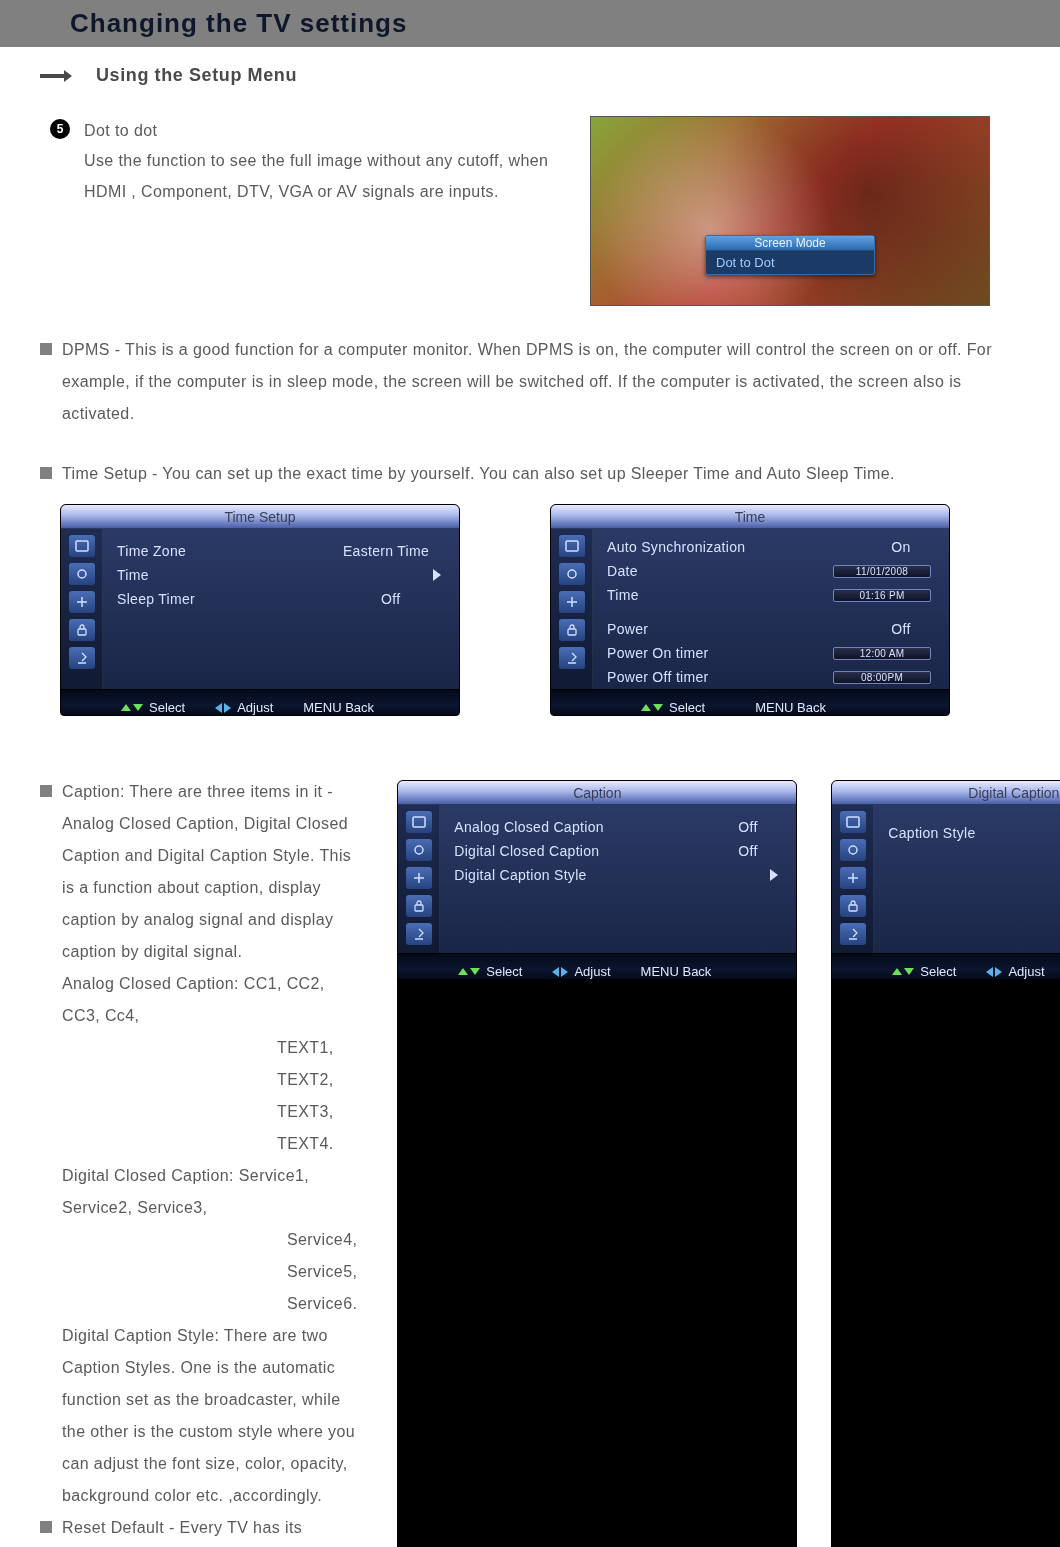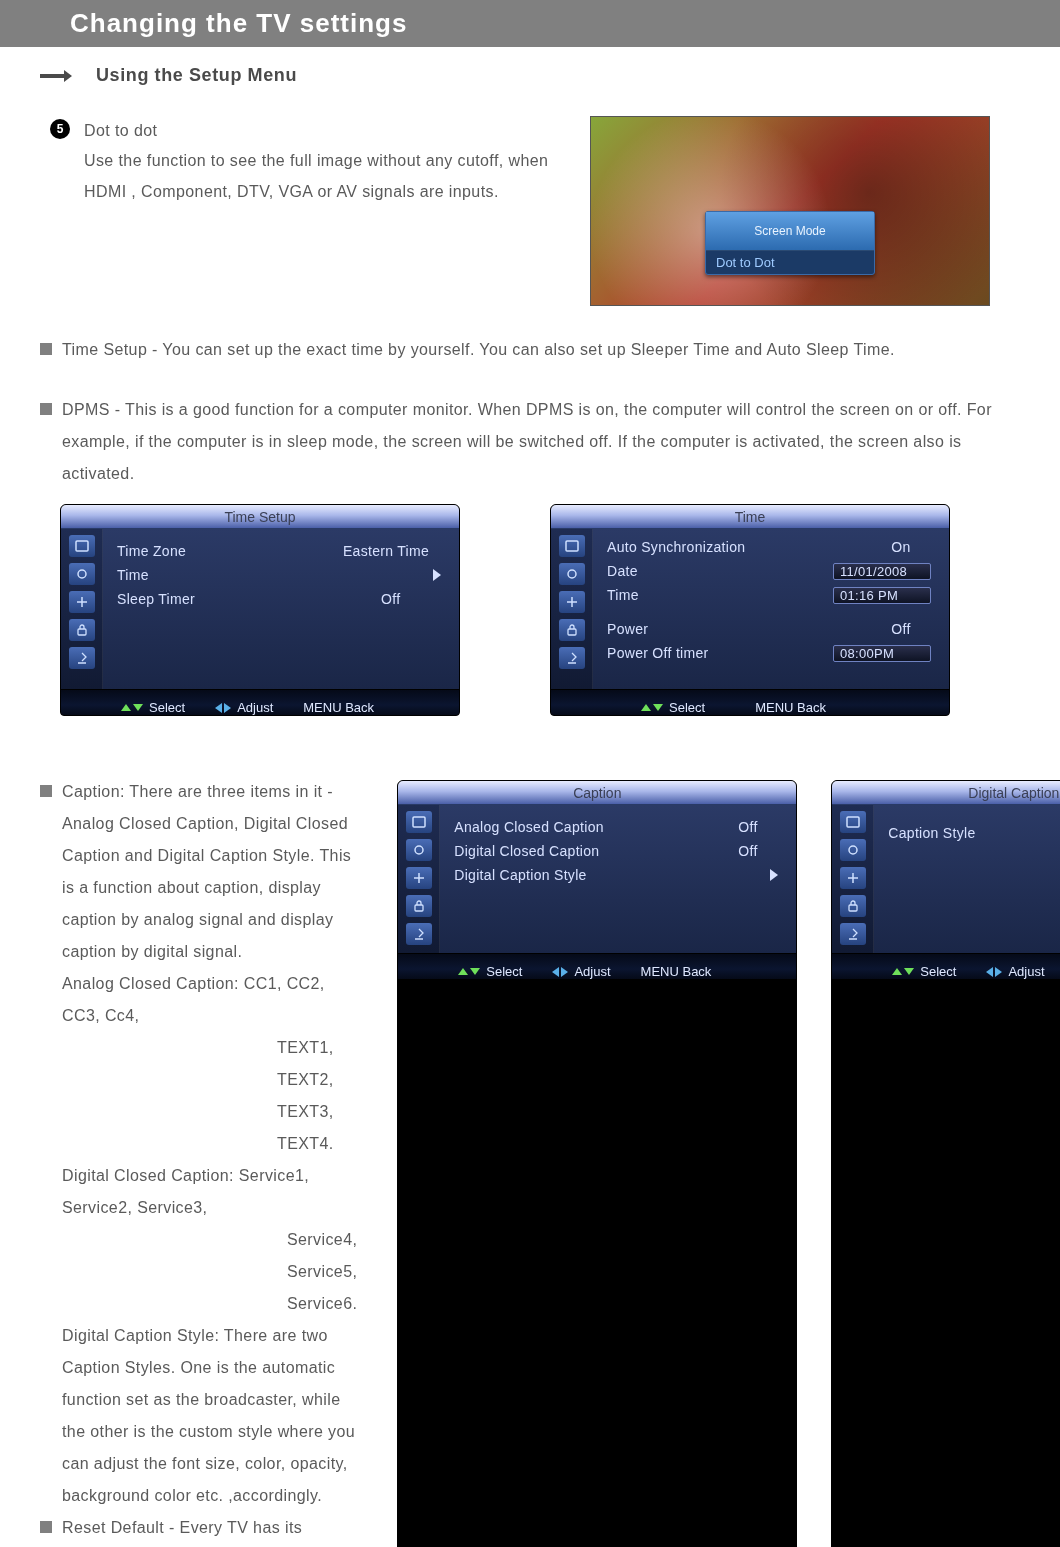--- a/index.html
+++ b/index.html
@@ -5,21 +5,21 @@
   * { box-sizing: border-box; margin: 0; padding: 0; }
   body {
     font-family: Arial, Helvetica, sans-serif;
     background: #fff;
     color: #5a5a5a;
     width: 1060px;
     padding-bottom: 40px;
   }
   .page-header {
     background: #808080;
-    color: #ffffff;
+    color: #0f172a;
     font-size: 26px;
     font-weight: bold;
     letter-spacing: 1px;
     padding: 8px 0 8px 70px;
     margin-bottom: 18px;
   }
   .content { padding: 0 40px; }
   .section-title-row {
     display: flex;
     align-items: center;
@@ -60,21 +60,21 @@
   }
   .photo .osd-popup {
     position: absolute; left: 50%; bottom: 30px; transform: translateX(-50%);
     width: 170px; background: #1b3a66; border: 1px solid #3a6aa8;
     border-radius: 3px;
     box-shadow: 0 2px 4px rgba(0,0,0,.5);
     font-size: 13px; color: #d0e4ff;
   }
   .photo .osd-popup .pt {
     background: linear-gradient(#5fa0e2,#2c6bb0);
-    color: #e8f3ff; padding: 12px 10px; font-size: 12px; text-align: center;
+    color: #e8f3ff; padding: 0 10px; font-size: 12px; text-align: center;
     border-bottom: 1px solid #2b4a72;
   }
   .photo .osd-popup .pv { padding: 4px 10px; color: #9fcbff; }
 
   .bullet-block { margin-top: 28px; line-height: 2.0; font-size: 16px; letter-spacing: .4px; }
   .bullet-row { display: flex; gap: 10px; }
   .sq-bullet { width: 12px; height: 12px; background: #808080; flex-shrink: 0; margin-top: 9px; }
   .bullet-text { flex: 1; }
 
   .panels-row { display: flex; gap: 90px; margin-top: 14px; margin-left: 20px; }
@@ -117,22 +117,22 @@
   }
   .osd .osd-icons .ic svg { display:block; }
   .osd .osd-rows { flex:1; padding: 10px 18px 6px 14px; position:relative; }
   .osd-row { display:flex; align-items:center; height: 24px; gap: 8px; }
   .osd-row .label { flex: 1; white-space: nowrap; }
   .osd-row .val { min-width: 110px; text-align:center; }
   .osd-row .boxed {
     background: linear-gradient(#2a2f4c,#0e1324);
     border: 1px solid #6f82c2;
     border-radius: 2px;
-    padding: 0 6px; min-width: 98px; text-align:left;
-    font-size: 13px;
+    padding: 0 6px; min-width: 98px; text-align:center;
+    font-size: 10px;
   }
   .osd-row .arrow {
     width: 0; height: 0; border-top:6px solid transparent;
     border-bottom:6px solid transparent; border-left:8px solid #d7e1ff;
     margin-left:auto;
   }
   .osd .osd-footer {
     height: 26px; background: linear-gradient(#050a18,#0b1530 60%,#050a18);
     border-top: 1px solid #000;
     color:#dfe8ff; font-size: 13px;
@@ -186,28 +186,28 @@
       <div class="osd-popup">
         <div class="pt">Screen Mode</div>
         <div class="pv">Dot to Dot</div>
       </div>
     </div>
   </div>
 
   <div class="bullet-block">
     <div class="bullet-row">
       <span class="sq-bullet"></span>
-      <div class="bullet-text">Time Setup  -  You can set up the exact time by yourself.  You can also set up Sleeper Time and Auto Sleep Time.</div>
+      <div class="bullet-text">DPMS  -  This is a good function for a computer monitor.  When DPMS is on,  the computer will control the screen on or off.  For example,  if the computer is in sleep mode,  the screen will be switched off.  If the computer is activated,  the screen also is activated.</div>
     </div>
   </div>
 
   <div class="bullet-block">
     <div class="bullet-row">
       <span class="sq-bullet"></span>
-      <div class="bullet-text">DPMS  -  This is a good function for a computer monitor.  When DPMS is on,  the computer will control the screen on or off.  For example,  if the computer is in sleep mode,  the screen will be switched off.  If the computer is activated,  the screen also is activated.</div>
+      <div class="bullet-text">Time Setup  -  You can set up the exact time by yourself.  You can also set up Sleeper Time and Auto Sleep Time.</div>
     </div>
   </div>
 
   <div class="panels-row">
 
     <div class="osd">
       <div class="osd-titlebar">Time Setup</div>
       <div class="osd-body" style="height:160px">
         <div class="osd-icons">
           <div class="ic">
@@ -314,20 +314,24 @@
           <div class="osd-row">
             <span class="label">Time</span>
             <span class="boxed">01:16 PM</span>
           </div>
           <div class="osd-row" style="height:10px"></div>
           <div class="osd-row">
             <span class="label">Power</span>
             <span class="val" style="min-width:60px">Off</span>
           </div>
           <div class="osd-row">
+            <span class="label">Power On timer</span>
+            <span class="boxed">12:00 AM</span>
+          </div>
+          <div class="osd-row">
             <span class="label">Power Off timer</span>
             <span class="boxed">08:00PM</span>
           </div>
         </div>
       </div>
       <div class="osd-footer" style="padding:0 90px;gap:50px">
         <span class="fitem">
           <span class="udarr">
               <span class="tri u"></span>
               <span class="tri d"></span>

